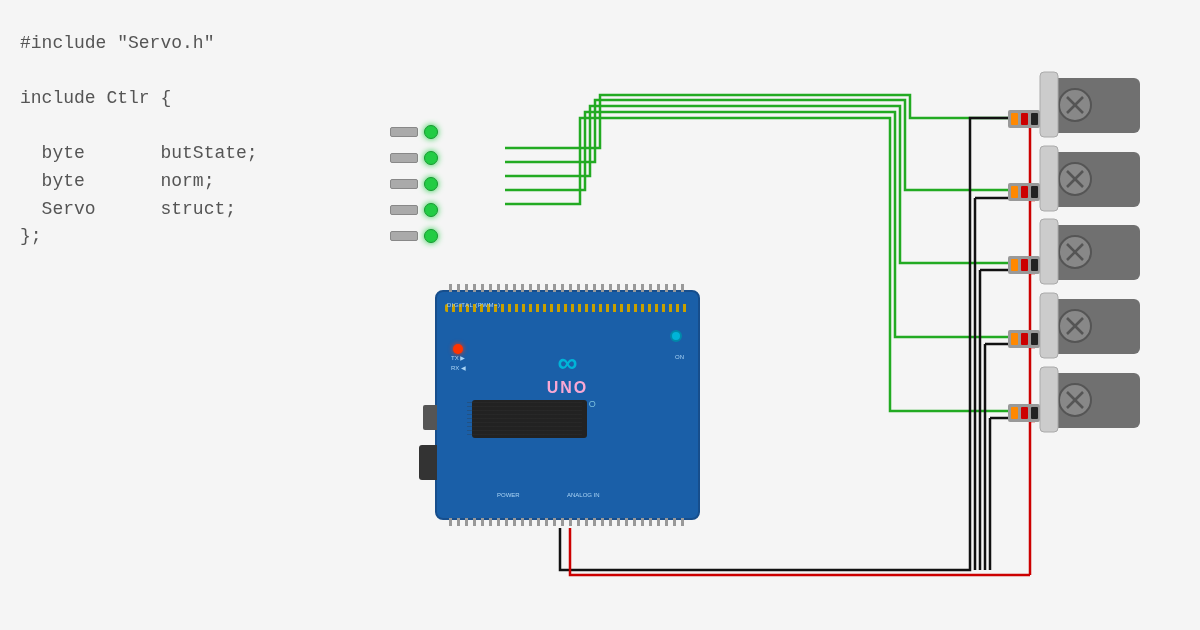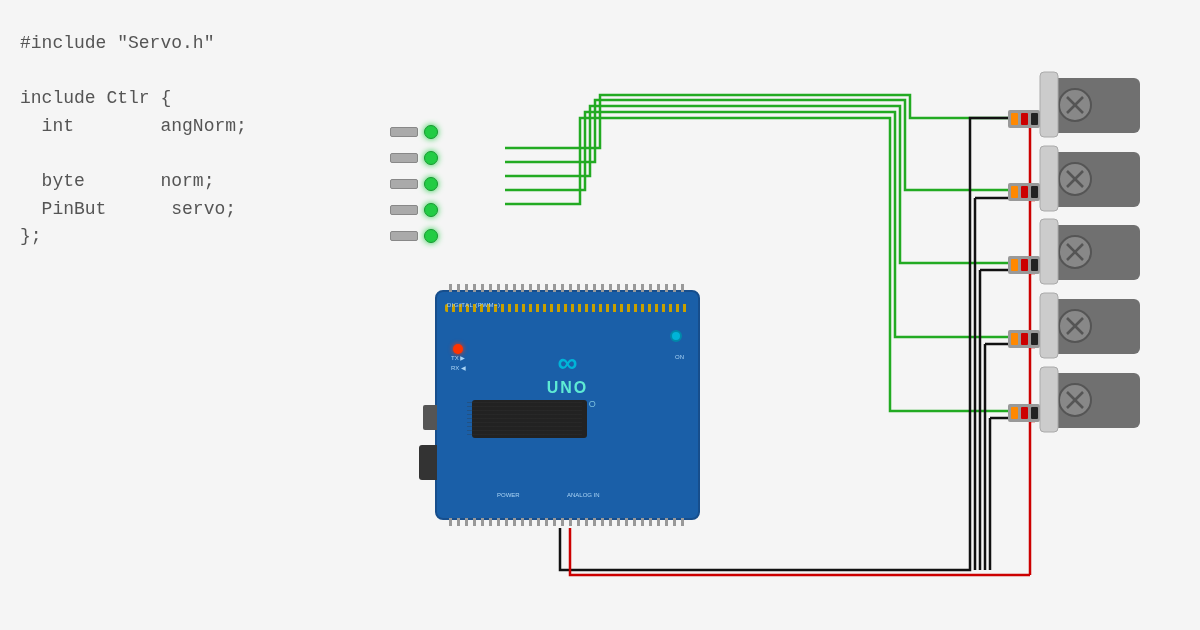--- a/index.html
+++ b/index.html
@@ -76,21 +76,21 @@
 
     .arduino-logo .infinity {
       color: #00b4d8;
       font-size: 28px;
       font-family: Arial, sans-serif;
       font-weight: bold;
       display: block;
     }
 
     .arduino-logo .uno-text {
-      color: #5eead4;
+      color: #f9a8d4;
       font-size: 16px;
       font-family: Arial, sans-serif;
       font-weight: bold;
       letter-spacing: 2px;
     }
 
     .arduino-logo .arduino-text {
       color: #7bbfdd;
       font-size: 9px;
       font-family: Arial, sans-serif;
@@ -109,24 +109,24 @@
       pointer-events: none;
     }
   </style>
 </head>
 <body>
 
 <div class="code-panel">
   <div class="code-line">#include "Servo.h"</div>
   <div class="code-line blank"></div>
   <div class="code-line">include Ctlr {</div>
-  <div class="code-line">  int        angNorm;</div>
   <div class="code-line blank"></div>
+  <div class="code-line">  byte       butState;</div>
   <div class="code-line">  byte       norm;</div>
-  <div class="code-line">  PinBut      servo;</div>
+  <div class="code-line">  Servo      struct;</div>
   <div class="code-line">};</div>
 </div>
 
 <div class="circuit-area">
 
   <svg class="wires-svg">
 
     <path d="M 175 148 L 270 148 L 270 95 L 580 95 L 580 118 L 680 118" stroke="#22aa22" stroke-width="2.5" fill="none"></path>
 
     <path d="M 175 162 L 265 162 L 265 100 L 575 100 L 575 190 L 680 190" stroke="#22aa22" stroke-width="2.5" fill="none"></path>

